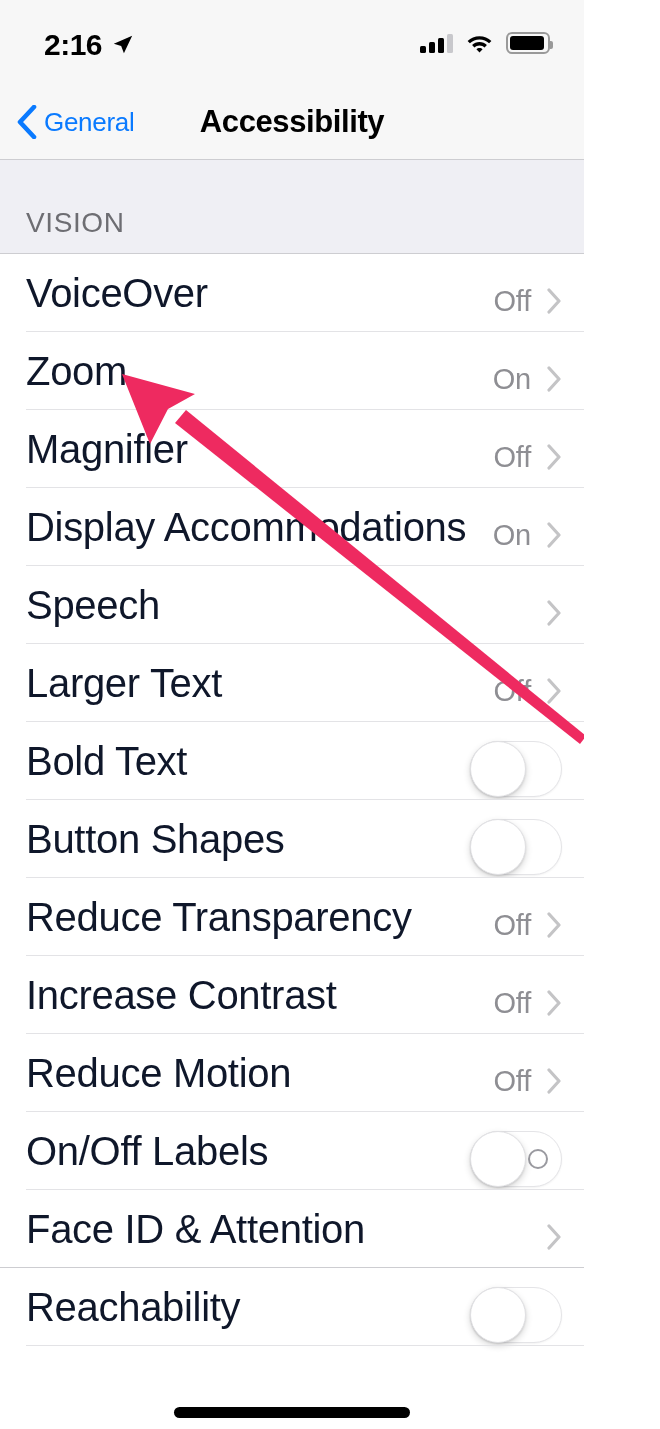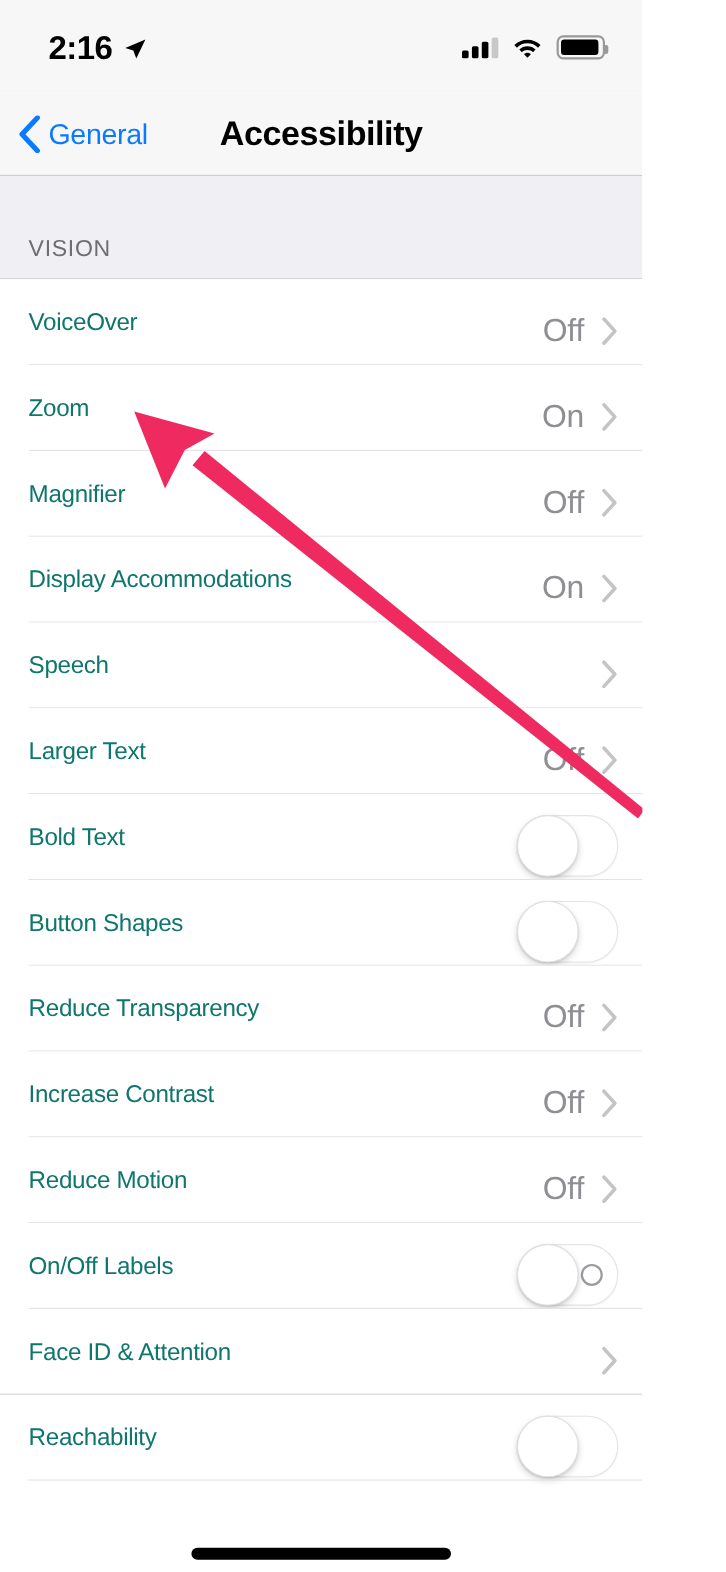--- a/index.html
+++ b/index.html
@@ -133,21 +133,21 @@
   .section-head {
     background: #efeff4;
     display: flex;
     align-items: flex-end;
     padding: 0 0 14px 26px;
     border-bottom: 1px solid #cdcdd1;
   }
   .section-head.vision { height: 94px; }
   .section-head.interaction { height: 110px; }
   .section-head span {
-    font-size: 21px;
+    font-size: 28px;
     color: #6d6d72;
     letter-spacing: 0.6px;
   }
 
   .group { background: #fff; }
 
   .row {
     position: relative;
     height: 78px;
     display: flex;
@@ -162,22 +162,22 @@
     position: absolute;
     left: 26px;
     right: 0;
     bottom: 0;
     height: 1px;
     background: #e3e3e6;
   }
   .row.last::after { left: 0; background: #cdcdd1; }
 
   .row-label {
-    font-size: 22px;
-    color: #0f766e;
+    font-size: 40px;
+    color: #0f172a;
     letter-spacing: -0.3px;
   }
 
   .row-right {
     margin-left: auto;
     display: flex;
     align-items: center;
     gap: 16px;
     margin-top: 16px;
   }

